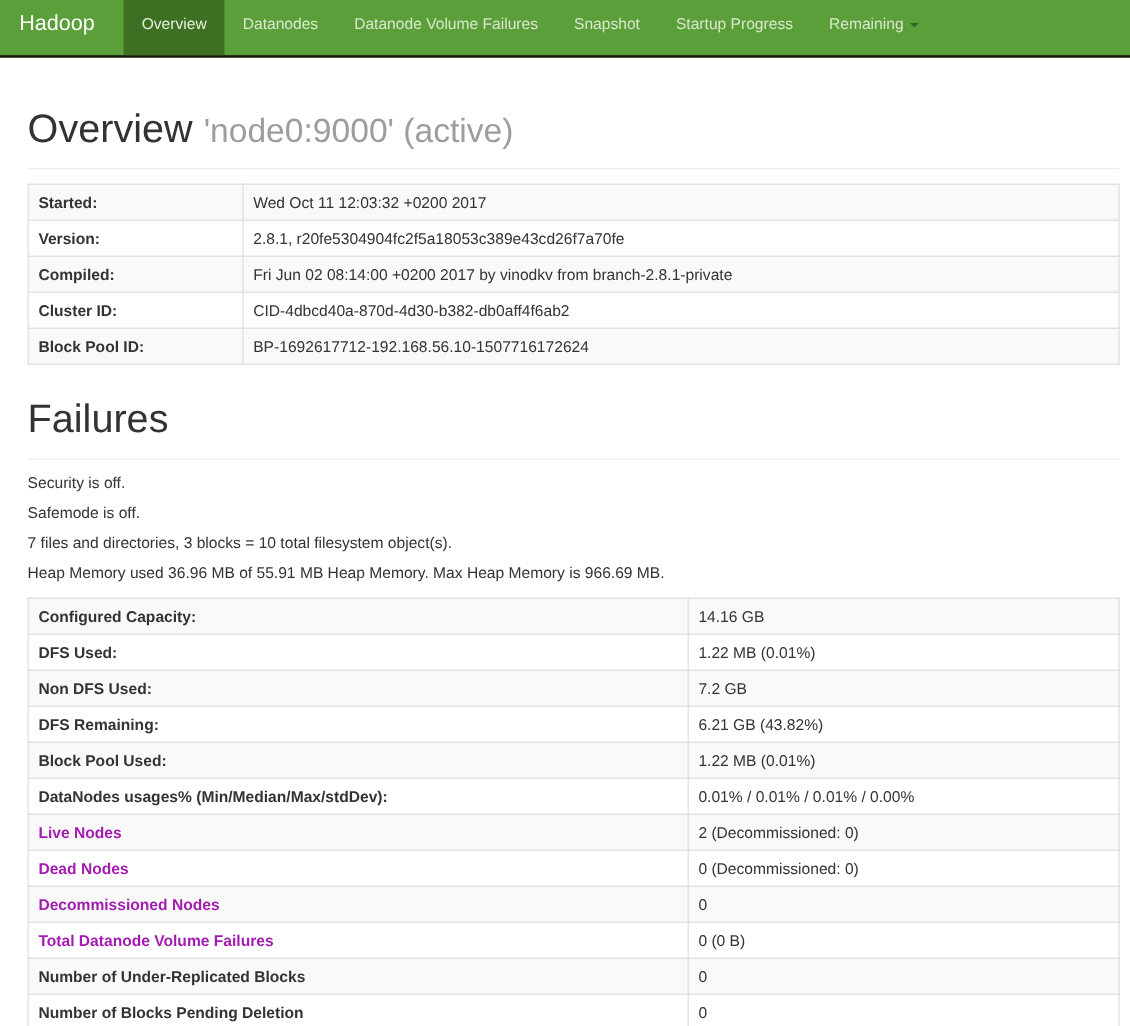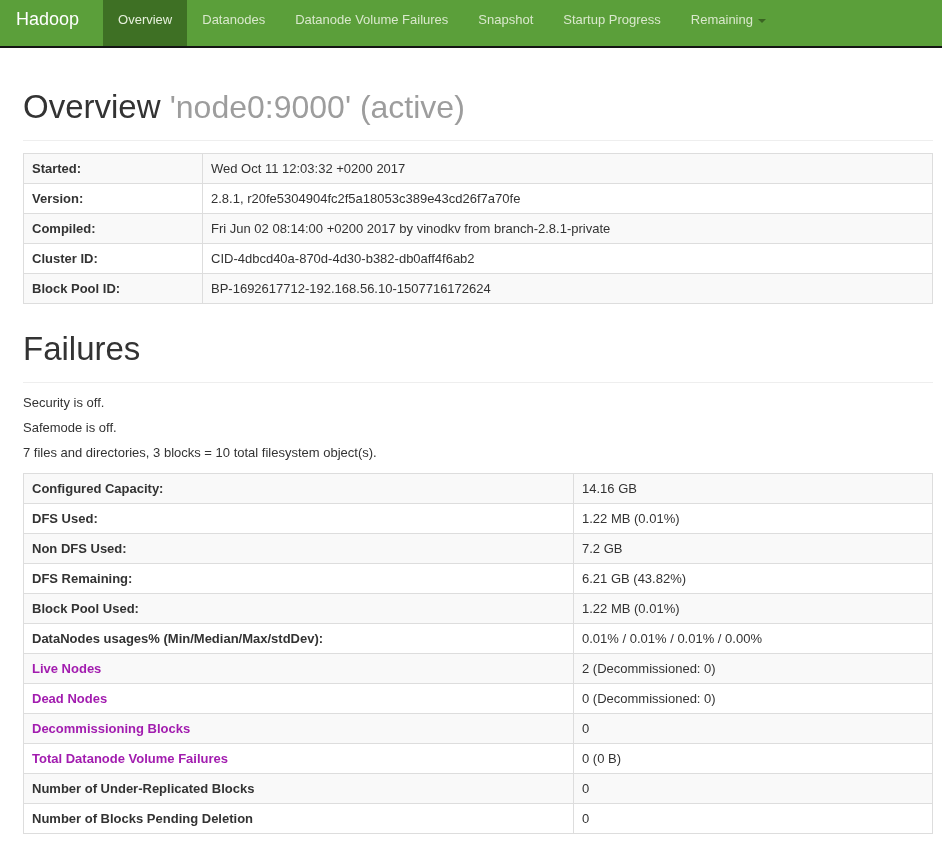--- a/index.html
+++ b/index.html
@@ -31,21 +31,21 @@
     display: inline-block; width: 0; height: 0; margin-left: 5px;
     vertical-align: middle;
     border-top: 4px dashed #3a6522;
     border-right: 4px solid transparent;
     border-left: 4px solid transparent;
   }
 
   
   .container { padding: 0 9px 0 23px; }
   h1 { font-size: 33px; font-weight: normal; color: #333; margin: 0; line-height: 1.15; }
-  h1 small { font-size: 32px; color: #9d9d9d; font-weight: normal; }
+  h1 small { font-size: 28px; color: #9d9d9d; font-weight: normal; }
   .page-title { margin-top: 40px; }
   .section-title { margin-top: 26px; }
   hr { border: 0; border-top: 1px solid #eee; margin: 14px 0 12px 0; }
 
   p.summary-line { margin: 0 0 10px 0; line-height: 15px; }
   .paragraphs { margin-top: 10px; margin-bottom: 13px; }
 
   table { width: 100%; border-collapse: collapse; border: 1px solid #ddd; background: #fff; }
   th, td {
     border: 1px solid #ddd; padding: 7px 8px;
@@ -103,20 +103,21 @@
     </tbody>
   </table>
 
   <h1 class="section-title">Failures</h1>
   <hr>
 
   <div class="paragraphs">
     <p class="summary-line">Security is off.</p>
     <p class="summary-line">Safemode is off.</p>
     <p class="summary-line">7 files and directories, 3 blocks = 10 total filesystem object(s).</p>
+    <p class="summary-line">Heap Memory used 36.96 MB of 55.91 MB Heap Memory. Max Heap Memory is 966.69 MB.</p>
   </div>
 
   <table class="summary-table">
     <tbody>
       <tr>
         <th>Configured Capacity:</th>
         <td>14.16 GB</td>
       </tr>
       <tr>
         <th>DFS Used:</th>
@@ -140,21 +141,21 @@
       </tr>
       <tr>
         <th><a class="tlink">Live Nodes</a></th>
         <td>2 (Decommissioned: 0)</td>
       </tr>
       <tr>
         <th><a class="tlink">Dead Nodes</a></th>
         <td>0 (Decommissioned: 0)</td>
       </tr>
       <tr>
-        <th><a class="tlink">Decommissioning Blocks</a></th>
+        <th><a class="tlink">Decommissioned Nodes</a></th>
         <td>0</td>
       </tr>
       <tr>
         <th><a class="tlink">Total Datanode Volume Failures</a></th>
         <td>0 (0 B)</td>
       </tr>
       <tr>
         <th>Number of Under-Replicated Blocks</th>
         <td>0</td>
       </tr>

